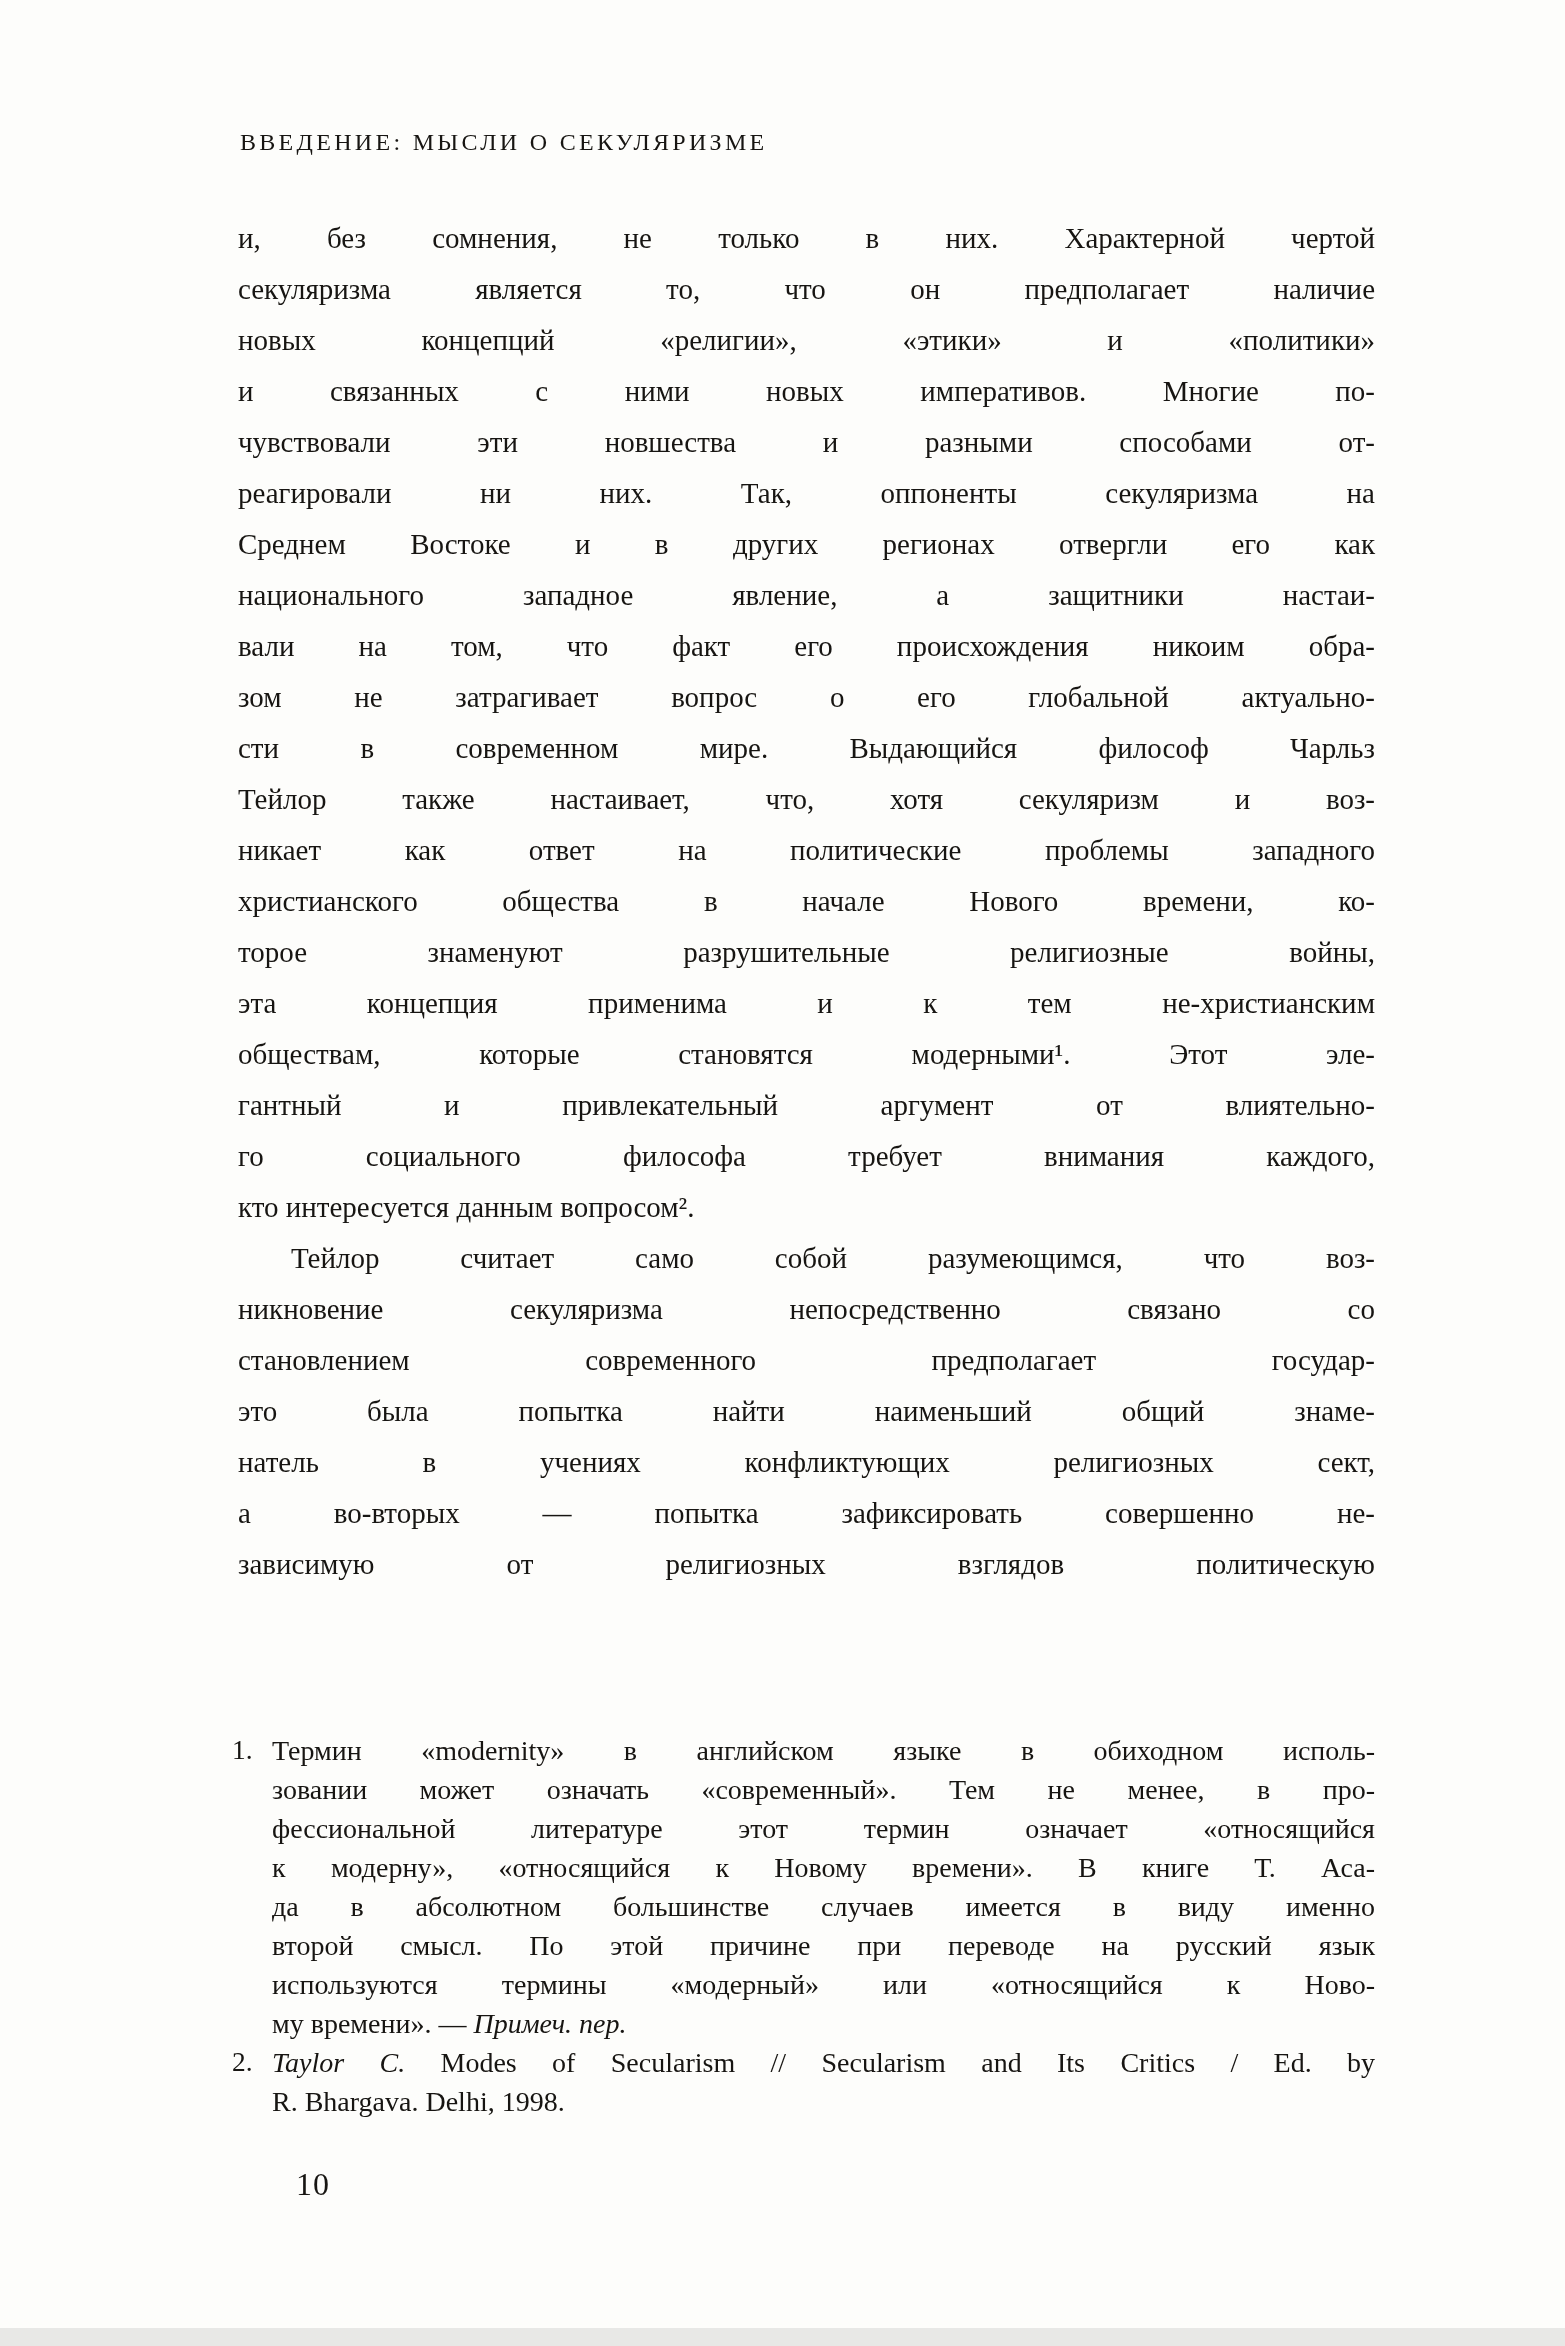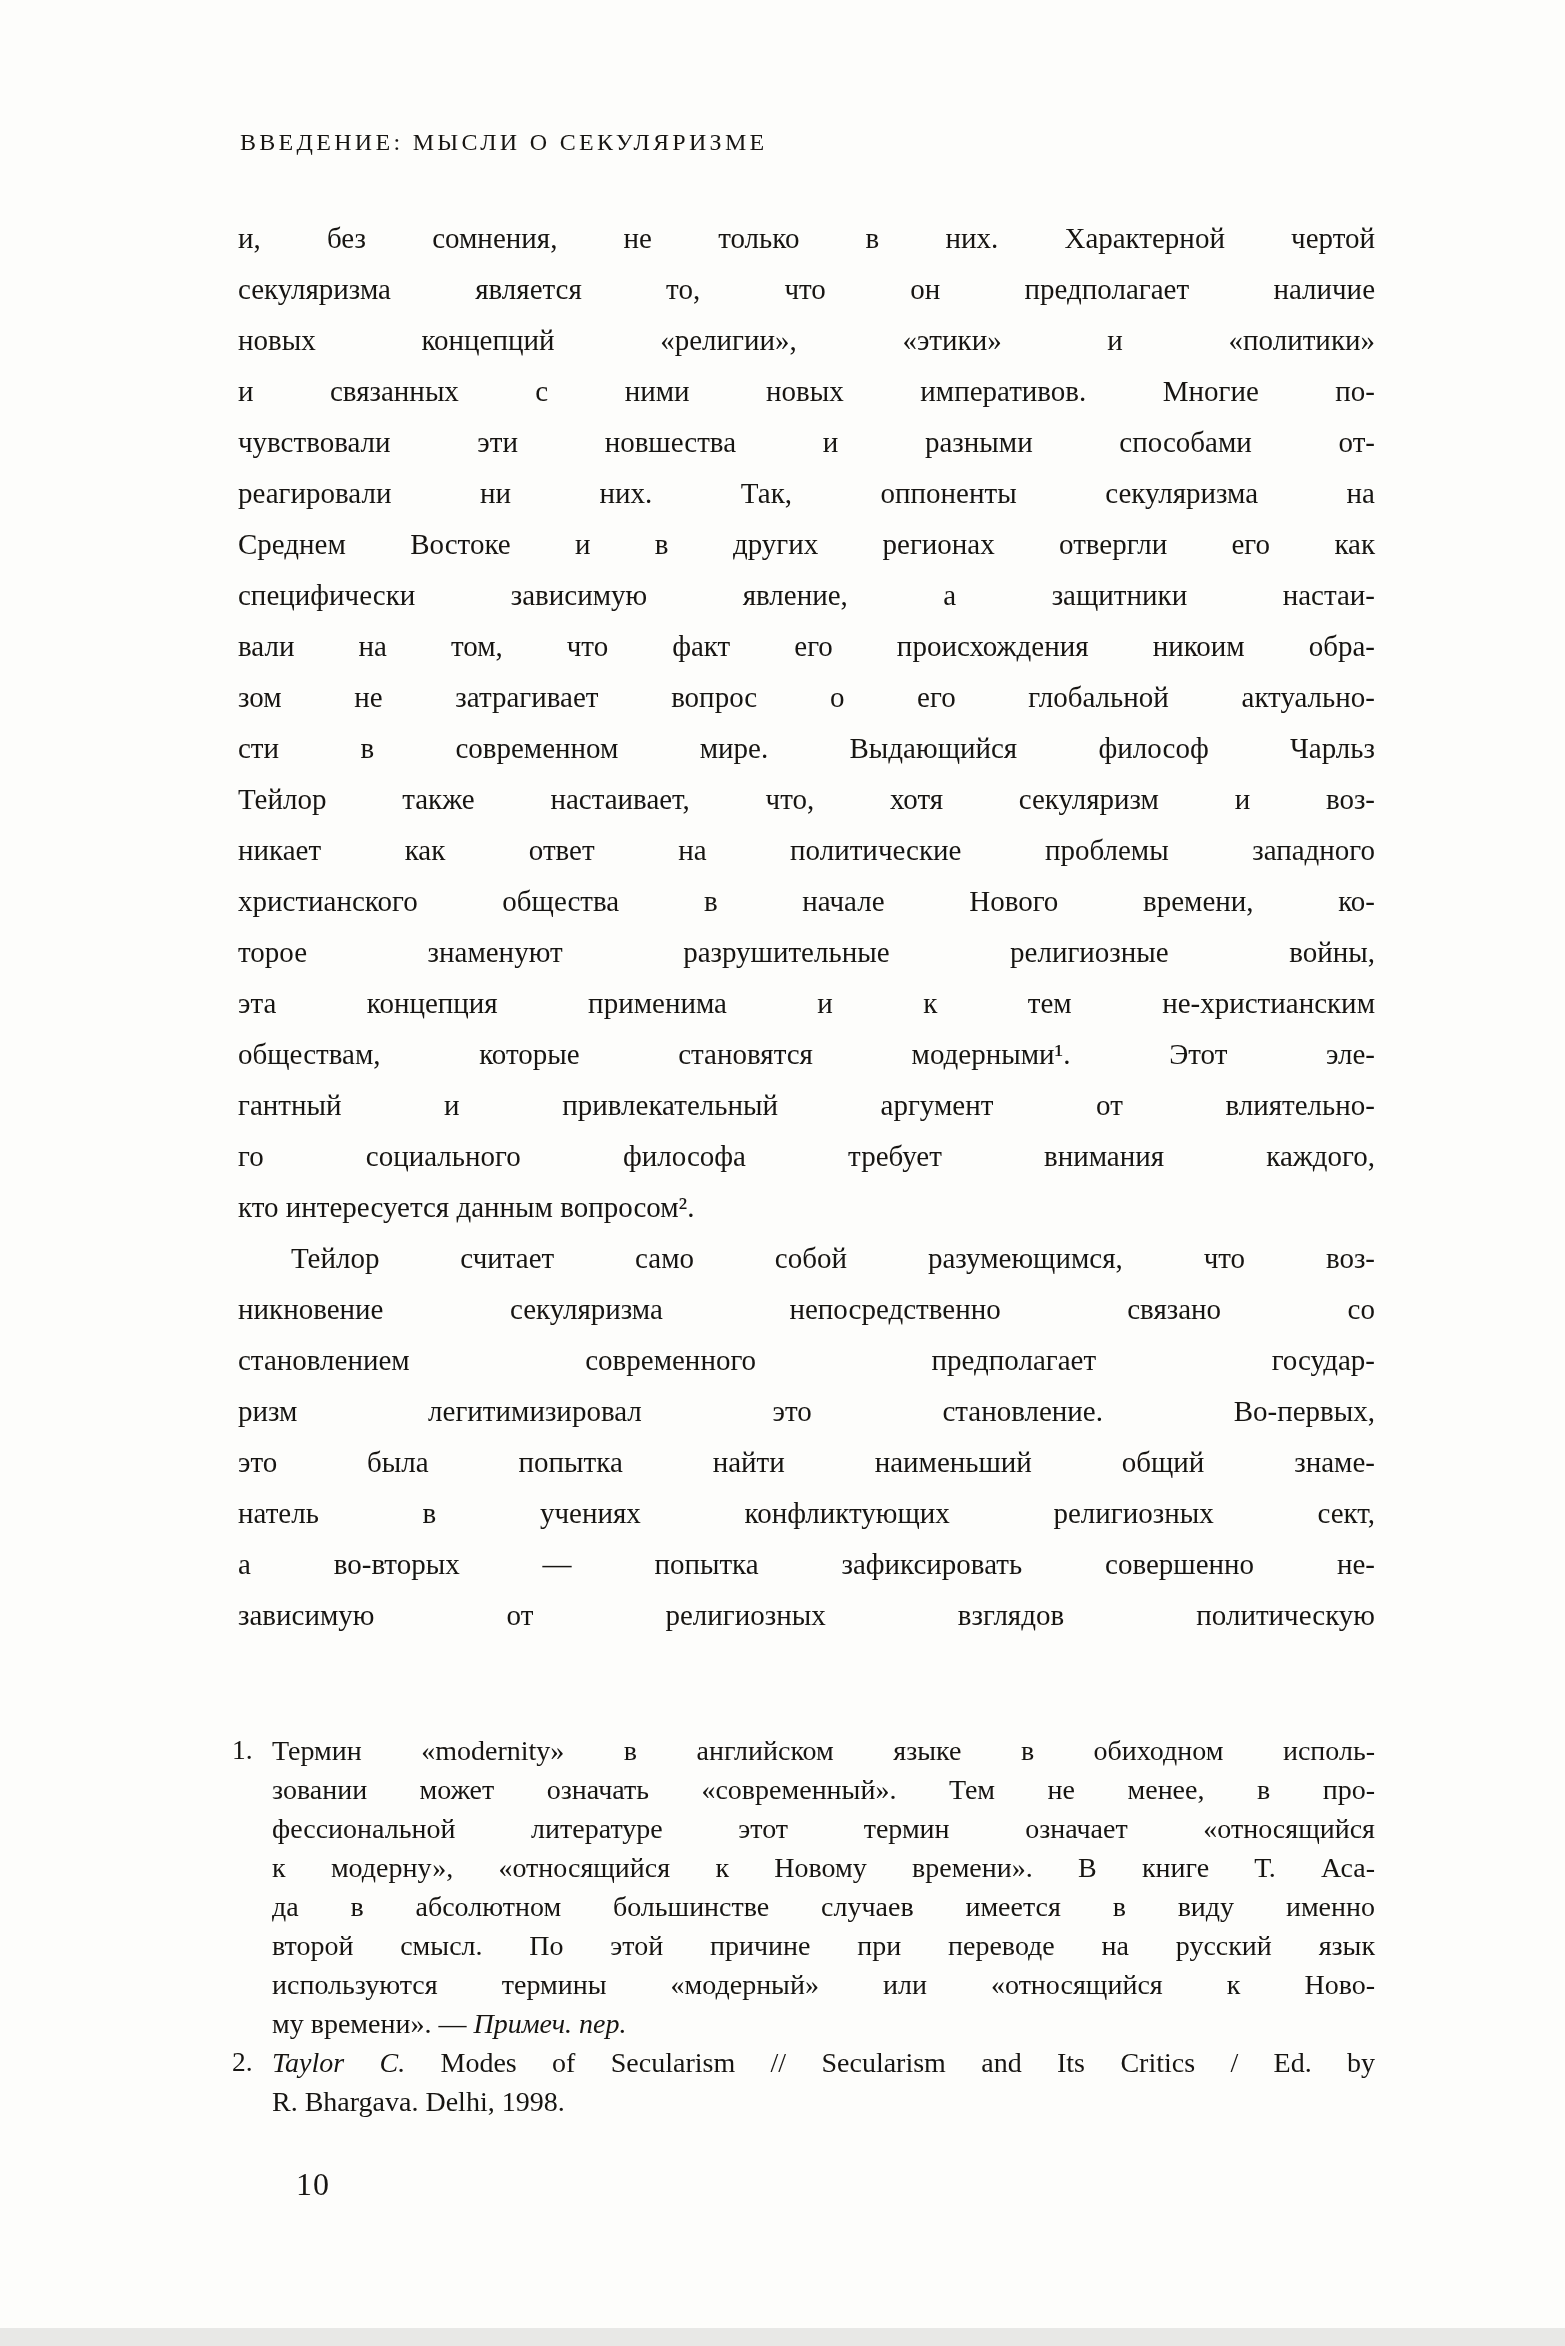--- a/index.html
+++ b/index.html
@@ -77,39 +77,38 @@
 
   <div class="body-text">
     <div class="paragraph">
         <div class="tline">и, без сомнения, не только в них. Характерной чертой</div>
         <div class="tline">секуляризма является то, что он предполагает наличие</div>
         <div class="tline">новых концепций «религии», «этики» и «политики»</div>
         <div class="tline">и связанных с ними новых императивов. Многие по-</div>
         <div class="tline">чувствовали эти новшества и разными способами от-</div>
         <div class="tline">реагировали ни них. Так, оппоненты секуляризма на</div>
         <div class="tline">Среднем Востоке и в других регионах отвергли его как</div>
-        <div class="tline">специфически зависимую явление, а защитники настаи-</div>
+        <div class="tline">национального западное явление, а защитники настаи-</div>
         <div class="tline">вали на том, что факт его происхождения никоим обра-</div>
         <div class="tline">зом не затрагивает вопрос о его глобальной актуально-</div>
         <div class="tline">сти в современном мире. Выдающийся философ Чарльз</div>
         <div class="tline">Тейлор также настаивает, что, хотя секуляризм и воз-</div>
         <div class="tline">никает как ответ на политические проблемы западного</div>
         <div class="tline">христианского общества в начале Нового времени, ко-</div>
         <div class="tline">торое знаменуют разрушительные религиозные войны,</div>
         <div class="tline">эта концепция применима и к тем не-христианским</div>
         <div class="tline">обществам, которые становятся модерными¹. Этот эле-</div>
         <div class="tline">гантный и привлекательный аргумент от влиятельно-</div>
         <div class="tline">го социального философа требует внимания каждого,</div>
         <div class="tline no-just">кто интересуется данным вопросом².</div>
       </div>
     <div class="paragraph">
         <div class="tline indent-first">Тейлор считает само собой разумеющимся, что воз-</div>
         <div class="tline">никновение секуляризма непосредственно связано со</div>
         <div class="tline">становлением современного предполагает государ-</div>
-        <div class="tline">ризм легитимизировал это становление. Во-первых,</div>
         <div class="tline">это была попытка найти наименьший общий знаме-</div>
         <div class="tline">натель в учениях конфликтующих религиозных сект,</div>
         <div class="tline">а во-вторых — попытка зафиксировать совершенно не-</div>
         <div class="tline">зависимую от религиозных взглядов политическую</div>
       </div>
   </div>
 
   <div class="footnotes">
     <div class="footnote">
       <span class="fn-marker">1.</span>

